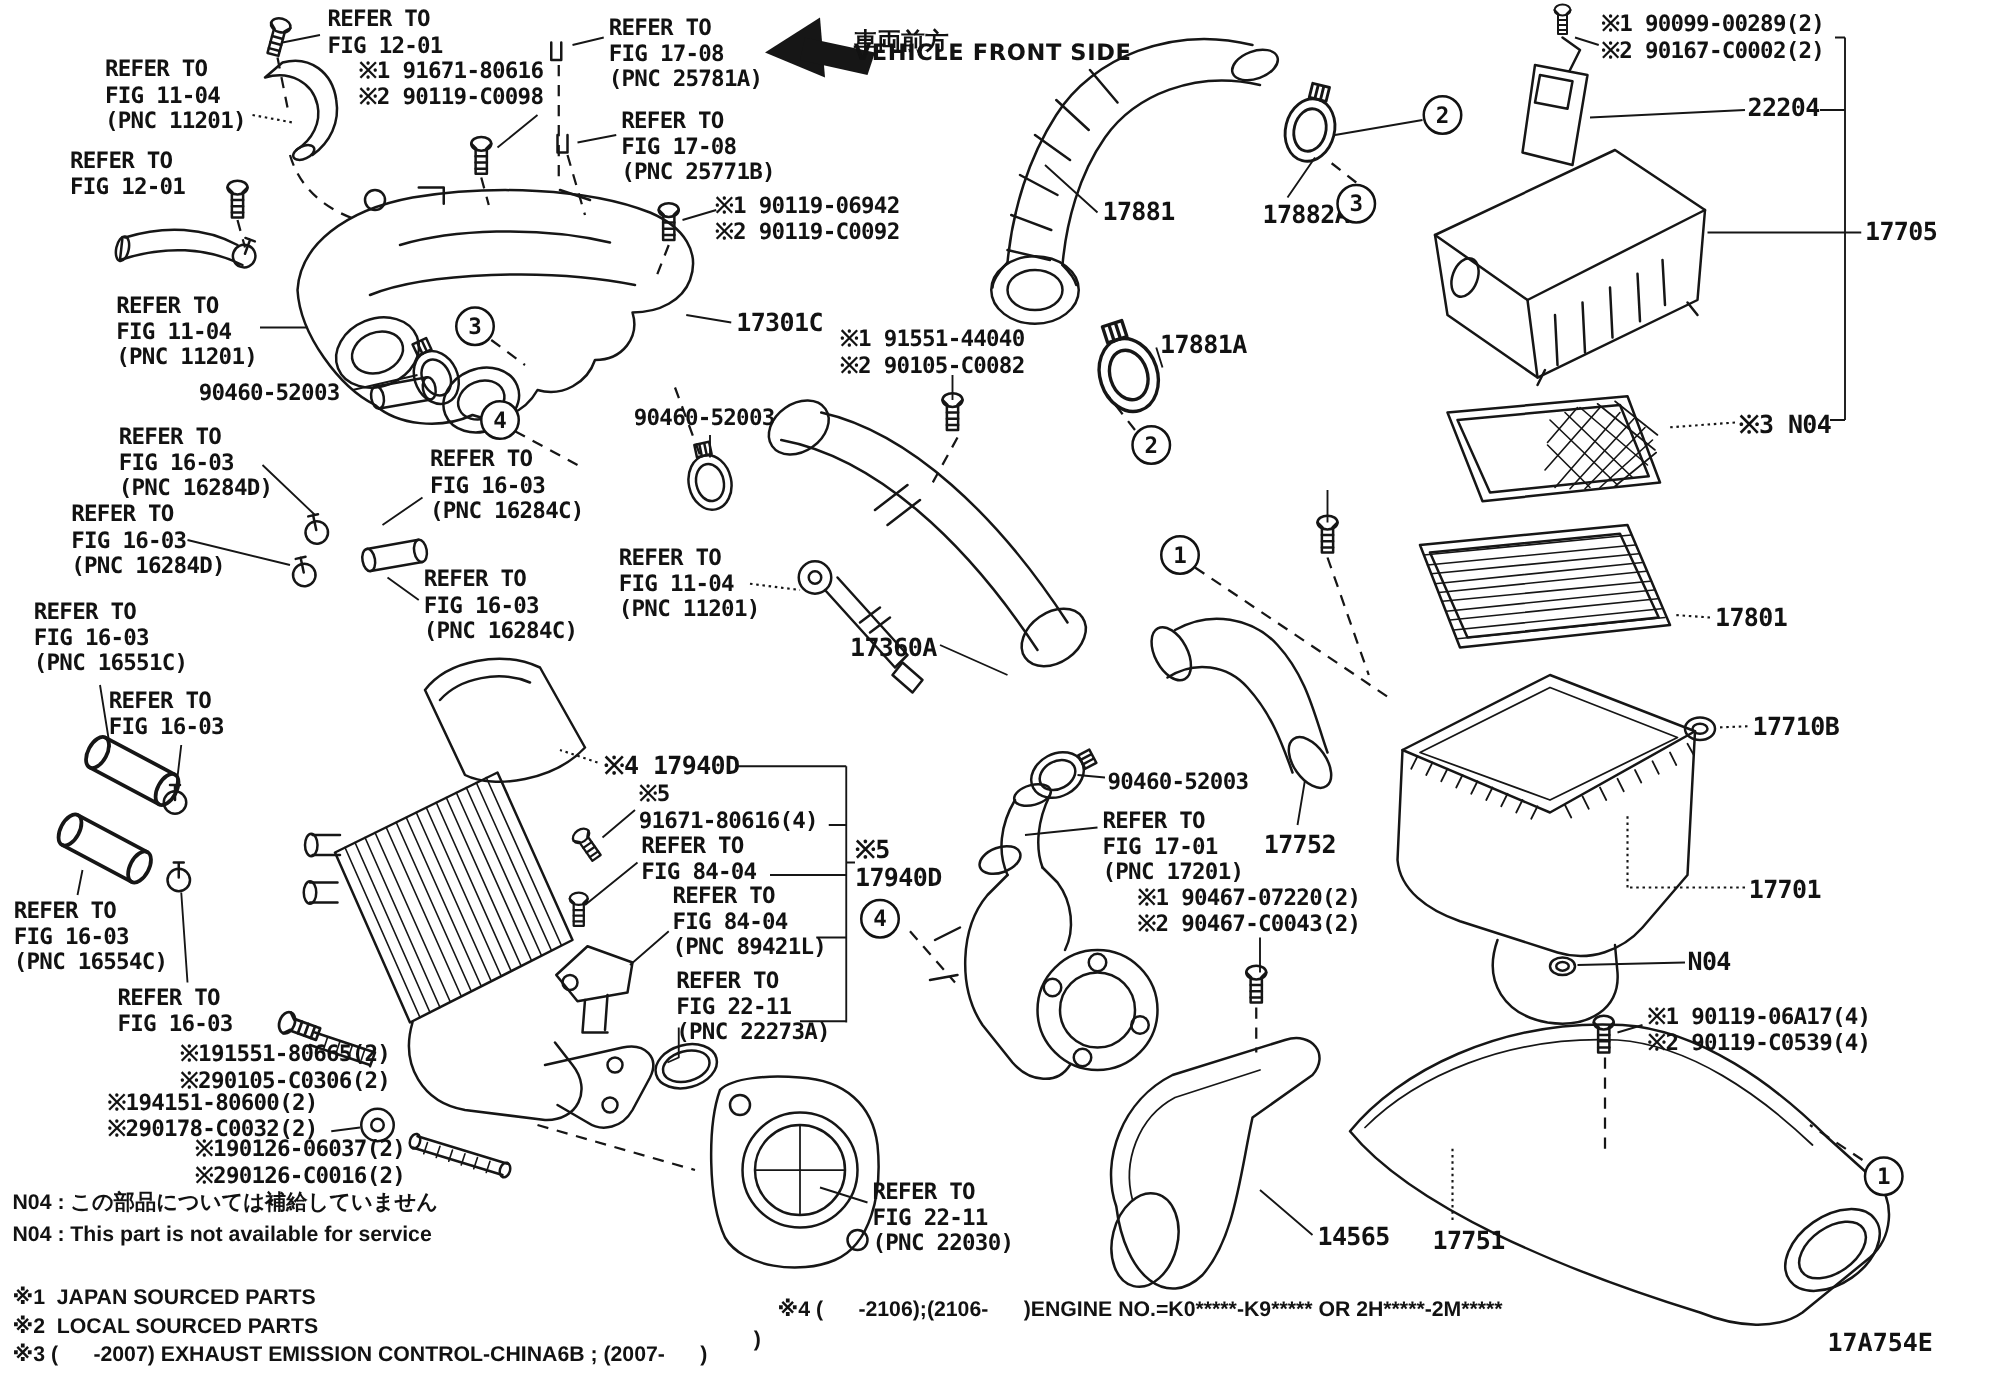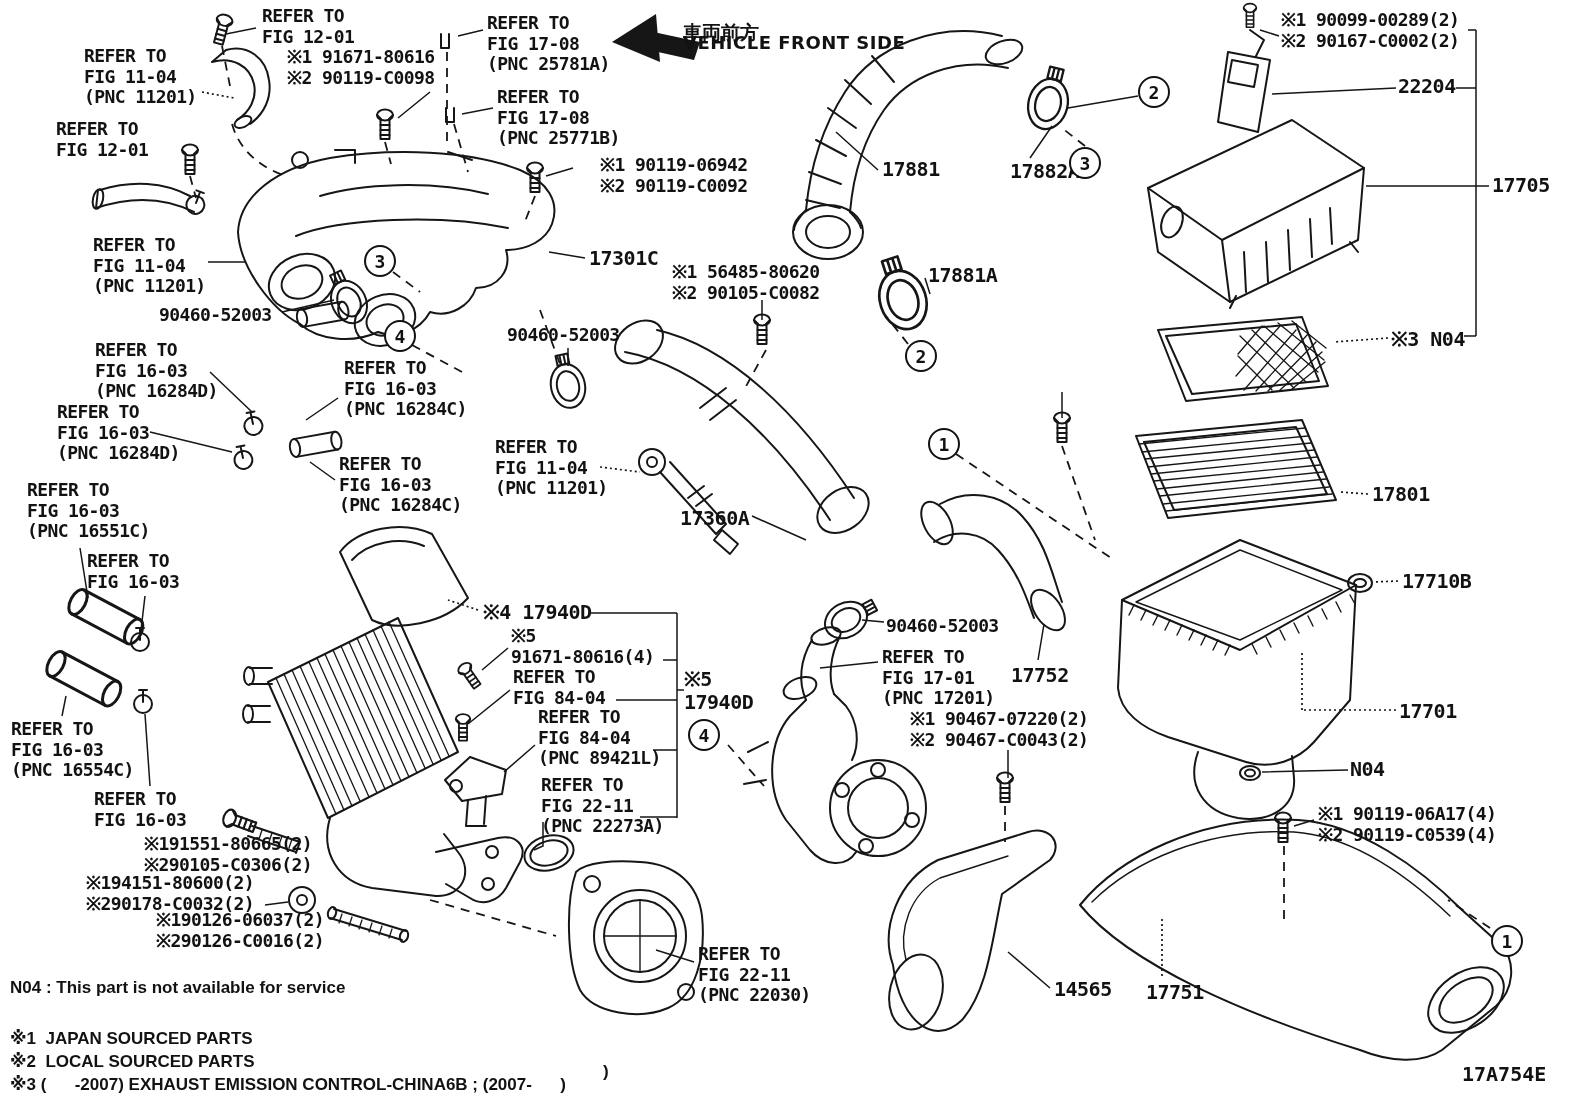--- a/index.html
+++ b/index.html
@@ -299,30 +299,30 @@
 <div class="lbl" style="left:287px;top:47px">※1 91671-80616
 ※2 90119-C0098</div>
 <div class="lbl" style="left:497px;top:87px">REFER TO
 FIG 17-08
 (PNC 25771B)</div>
 <div class="lbl" style="left:56px;top:119px">REFER TO
 FIG 12-01</div>
 <div class="lbl" style="left:1281px;top:10px">※1 90099-00289(2)
 ※2 90167-C0002(2)</div>
 <div class="lbl pn" style="left:1398px;top:75px">22204</div>
-<div class="lbl" style="left:600px;top:155px">※1 90119-06942
+<div class="lbl" style="left:572px;top:155px">※1 90119-06942
 ※2 90119-C0092</div>
 <div class="lbl pn" style="left:882px;top:158px">17881</div>
 <div class="lbl pn" style="left:1010px;top:160px">17882A</div>
 <div class="lbl pn" style="left:1492px;top:174px">17705</div>
 <div class="lbl" style="left:93px;top:235px">REFER TO
 FIG 11-04
 (PNC 11201)</div>
 <div class="lbl pn" style="left:589px;top:247px">17301C</div>
-<div class="lbl" style="left:672px;top:262px">※1 56485-80620
+<div class="lbl" style="left:672px;top:262px">※1 91551-44040
 ※2 90105-C0082</div>
 <div class="lbl pn" style="left:928px;top:264px">17881A</div>
 <div class="lbl" style="left:159px;top:305px">90460-52003</div>
 <div class="lbl" style="left:507px;top:325px">90460-52003</div>
 <div class="lbl pn" style="left:1391px;top:328px">※3 N04</div>
 <div class="lbl" style="left:95px;top:340px">REFER TO
 FIG 16-03
 (PNC 16284D)</div>
 <div class="lbl" style="left:344px;top:358px">REFER TO
 FIG 16-03
@@ -390,21 +390,23 @@
 
 <div class="callout" style="left:1138px;top:76px">2</div>
 <div class="callout" style="left:1069px;top:147px">3</div>
 <div class="callout" style="left:364px;top:245px">3</div>
 <div class="callout" style="left:384px;top:320px">4</div>
 <div class="callout" style="left:905px;top:340px">2</div>
 <div class="callout" style="left:928px;top:428px">1</div>
 <div class="callout" style="left:688px;top:719px">4</div>
 <div class="callout" style="left:1491px;top:925px">1</div>
 
+<div class="legend" style="left:10px;top:950px">N04 : この部品については補給していません</div>
 <div class="legend" style="left:10px;top:978px">N04 : This part is not available for service</div>
 <div class="legend" style="left:10px;top:1028px">※1  JAPAN SOURCED PARTS</div>
 <div class="legend" style="left:10px;top:1051px">※2  LOCAL SOURCED PARTS</div>
 <div class="legend" style="left:10px;top:1074px">※3 (      -2007) EXHAUST EMISSION CONTROL-CHINA6B ; (2007-      )</div>
+<div class="legend" style="left:622px;top:1038px">※4 (      -2106);(2106-      )ENGINE NO.=K0*****-K9***** OR 2H*****-2M*****</div>
 <div class="legend" style="left:603px;top:1062px">)</div>
 
 <div class="code" style="left:1462px;top:1062px">17A754E</div>
 
 </div>
 
 </body></html>

